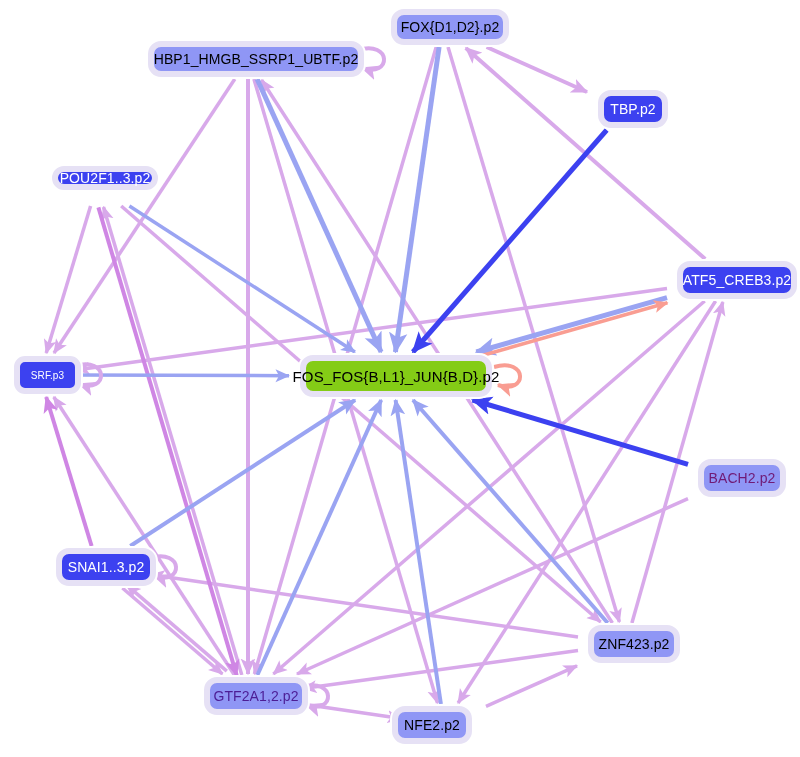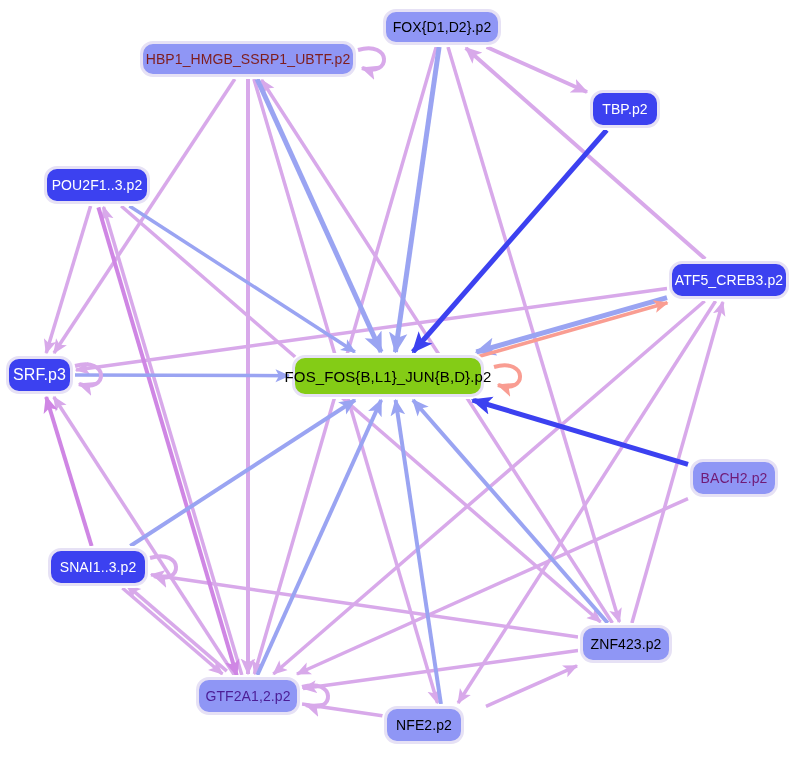--- a/index.html
+++ b/index.html
@@ -24,26 +24,27 @@
     width: 800px;
     height: 757px;
   }
   .node {
     position: absolute;
     box-sizing: border-box;
     display: flex;
     align-items: center;
     justify-content: center;
     border-radius: 13px;
-    border: 3px solid #000000;
+    border: 6px solid #000000;
     box-shadow: 0 0 0 2px #ffffff;
     white-space: nowrap;
     letter-spacing: 0.1px;
     cursor: pointer;
     user-select: none;
+    margin-left: 8px;
   }
   .node-label {
     pointer-events: none;
   }
 </style>
 </head>
 <body>
 
 <div id="canvas">
   <svg id="edge-layer" viewBox="0 0 800 757" xmlns="http://www.w3.org/2000/svg">
@@ -104,33 +105,33 @@
       <path d="M 494 367 C 528 357, 528 395, 498 385" fill="none" stroke="#f99d92" stroke-width="4" marker-end="url(#arw-salmon)"></path>
       <path d="M 358 50 C 392 40, 392 78, 362 68" fill="none" stroke="#d8a9ea" stroke-width="4" marker-end="url(#arw-violet)"></path>
       <path d="M 302 687 C 336 677, 336 715, 306 705" fill="none" stroke="#d8a9ea" stroke-width="4" marker-end="url(#arw-violet)"></path>
       <path d="M 150 558 C 184 548, 184 586, 154 576" fill="none" stroke="#d8a9ea" stroke-width="4" marker-end="url(#arw-violet)"></path>
       <path d="M 75 366 C 109 356, 109 394, 79 384" fill="none" stroke="#d8a9ea" stroke-width="4" marker-end="url(#arw-violet)"></path>
     </svg>
   <div id="node-layer">
       <div class="node" style="left: 383px; top: 9px; width: 118px; height: 36px; background: rgb(143, 150, 245); color: rgb(0, 0, 0); font-size: 14px; border-color: rgb(230, 225, 245);">
         <span class="node-label">FOX{D1,D2}.p2</span>
       </div>
-      <div class="node" style="left: 140px; top: 41px; width: 216px; height: 36px; background: rgb(143, 150, 245); color: #7f1d1d; font-size: 14px; border-color: rgb(230, 225, 245);">
+      <div class="node" style="left: 140px; top: 41px; width: 216px; height: 36px; background: rgb(143, 150, 245); color: #000000; font-size: 14px; border-color: rgb(230, 225, 245);">
         <span class="node-label">HBP1_HMGB_SSRP1_UBTF.p2</span>
       </div>
       <div class="node" style="left: 590px; top: 90px; width: 70px; height: 38px; background: rgb(60, 65, 240); color: rgb(255, 255, 255); font-size: 14px; border-color: rgb(230, 225, 245);">
         <span class="node-label">TBP.p2</span>
       </div>
-      <div class="node" style="left: 44px; top: 166px; width: 106px; height: 38px; background: rgb(60, 65, 240); color: rgb(255, 255, 255); font-size: 14px; border-color: rgb(230, 225, 245);">
+      <div class="node" style="left: 44px; top: 166px; width: 106px; height: 24px; background: rgb(60, 65, 240); color: rgb(255, 255, 255); font-size: 14px; border-color: rgb(230, 225, 245);">
         <span class="node-label">POU2F1..3.p2</span>
       </div>
       <div class="node" style="left: 669px; top: 261px; width: 120px; height: 38px; background: rgb(60, 65, 240); color: rgb(255, 255, 255); font-size: 14px; border-color: rgb(230, 225, 245);">
         <span class="node-label">ATF5_CREB3.p2</span>
       </div>
-      <div class="node" style="left: 6px; top: 356px; width: 67px; height: 38px; background: rgb(60, 65, 240); color: rgb(255, 255, 255); font-size: 16px; border-color: rgb(230, 225, 245);">
+      <div class="node" style="left: 6px; top: 356px; width: 67px; height: 38px; background: rgb(60, 65, 240); color: rgb(255, 255, 255); font-size: 10px; border-color: rgb(230, 225, 245); border-radius: 11px;">
         <span class="node-label">SRF.p3</span>
       </div>
       <div class="node" style="left: 292px; top: 355px; width: 192px; height: 42px; background: #84cc16; color: rgb(0, 0, 0); font-size: 15px; border-color: rgb(230, 225, 245);">
         <span class="node-label">FOS_FOS{B,L1}_JUN{B,D}.p2</span>
       </div>
       <div class="node" style="left: 690px; top: 459px; width: 88px; height: 38px; background: rgb(143, 150, 245); color: #701a75; font-size: 14px; border-color: rgb(230, 225, 245);">
         <span class="node-label">BACH2.p2</span>
       </div>
       <div class="node" style="left: 48px; top: 548px; width: 100px; height: 38px; background: rgb(60, 65, 240); color: rgb(255, 255, 255); font-size: 14px; border-color: rgb(230, 225, 245);">
         <span class="node-label">SNAI1..3.p2</span>

